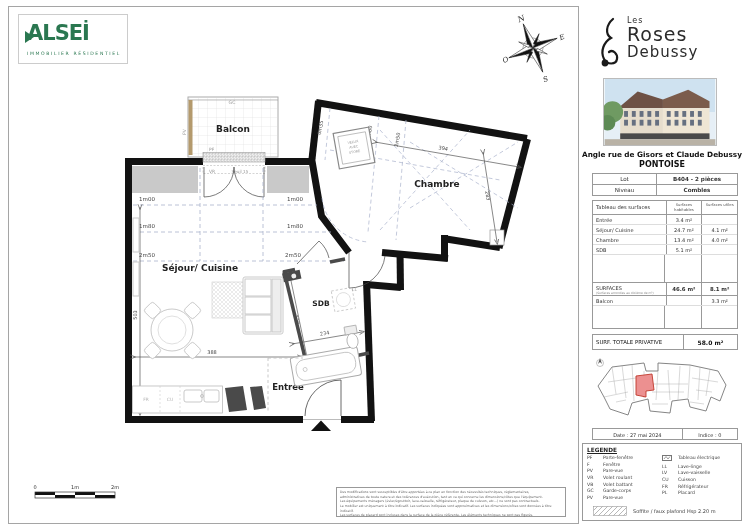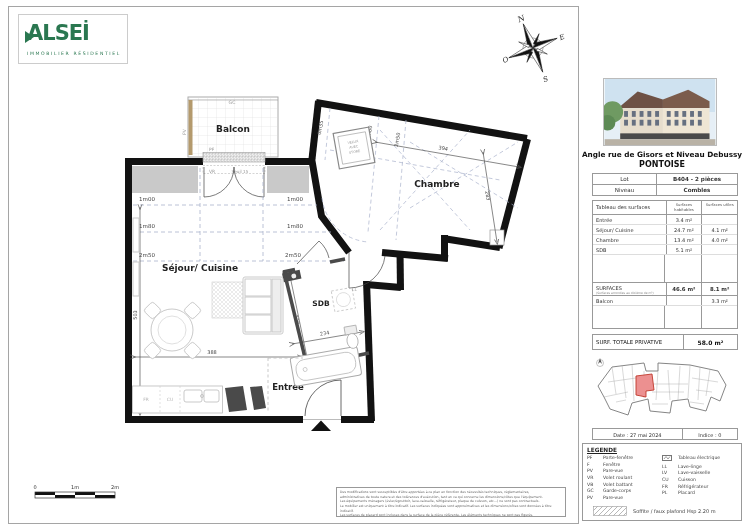--- a/index.html
+++ b/index.html
@@ -323,20 +323,31 @@
 <div class="abs" id="disclaimer">
   <div>Des modifications sont susceptibles d'être apportées à ce plan en fonction des nécessités techniques, réglementaires,</div>
   <div>administratives de toute nature et des tolérances d'exécution, tant en ce qui concerne les dimensions/côtes que l'équipement.</div>
   <div>Les équipements ménagers (évier/égouttoir, lave-vaisselle, réfrigérateur, plaque de cuisson, etc...) ne sont pas contractuels.</div>
   <div>Le mobilier est uniquement à titre indicatif. Les surfaces indiquées sont approximatives et les dimensions/côtes sont données à titre indicatif.</div>
   <div>Les surfaces de placard sont incluses dans la surface de la pièce référente. Les éléments techniques ne sont pas figurés.</div>
 </div>
 
 <div class="abs" id="panel">
 
+  <div class="abs" id="logo-block">
+    <svg width="26" height="58" viewBox="0 0 26 58">
+      <path d="M16,5 C9,11 8,20 14,24 C7,28 3,37 7,45 C10,51 19,51 20,45 C21,40 16,35 12,38" fill="none" stroke="#1a1a1a" stroke-width="2.2" stroke-linecap="round"></path>
+      <circle cx="8" cy="49" r="3.4" fill="#1a1a1a"></circle>
+    </svg>
+    <div class="lr-texts">
+      <div class="lr-les">Les</div>
+      <div class="lr-roses">Roses</div>
+      <div class="lr-debussy">Debussy</div>
+    </div>
+  </div>
 
   <div class="abs" id="photo-wrap">
     <svg width="112" height="66" viewBox="0 0 114 68">
       <rect width="114" height="68" fill="#cfe2f0"></rect>
       <rect y="34" width="114" height="34" fill="#e6eff6"></rect>
       <polygon points="14,30 34,13 60,21 60,30" fill="#6e5145"></polygon>
       <rect x="16" y="30" width="44" height="32" fill="#e6ddcc"></rect>
       <polygon points="60,21 86,11 108,23 108,30 60,30" fill="#7b5c4c"></polygon>
       <rect x="60" y="30" width="48" height="32" fill="#efe6d4"></rect>
       <g fill="#667080">
@@ -362,21 +373,21 @@
           <rect x="96" y="42" width="4" height="6"></rect>
       </g>
       <rect x="16" y="56" width="92" height="6" fill="#4a4a4a"></rect>
       <rect y="62" width="114" height="6" fill="#b9b2a6"></rect>
       <circle cx="8" cy="34" r="11" fill="#6f9a62"></circle>
         <circle cx="3" cy="45" r="8" fill="#5d8a55"></circle>
     </svg>
   </div>
 
   <div class="abs" id="addr">
-    <div class="a1">Angle rue de Gisors et Niveau Debussy</div>
+    <div class="a1">Angle rue de Gisors et Claude Debussy</div>
     <div class="a2">PONTOISE</div>
   </div>
 
   <div class="pbox" id="lot-table">
     <div class="tbl-row">
       <div class="c1">Lot</div>
       <div class="c2">B404 - 2 pièces</div>
     </div>
     <div class="tbl-row">
       <div class="c1">Niveau</div>

